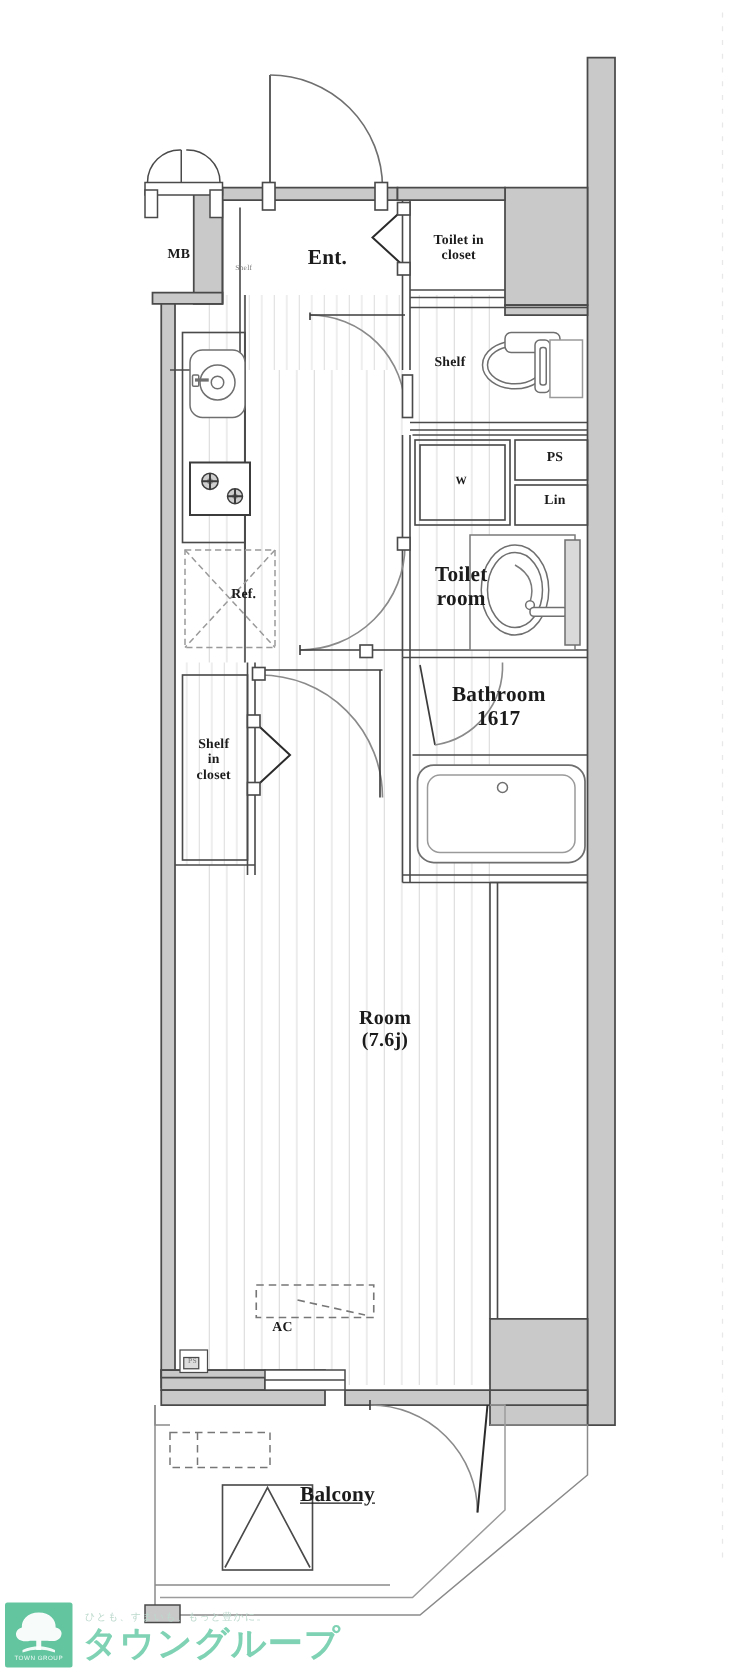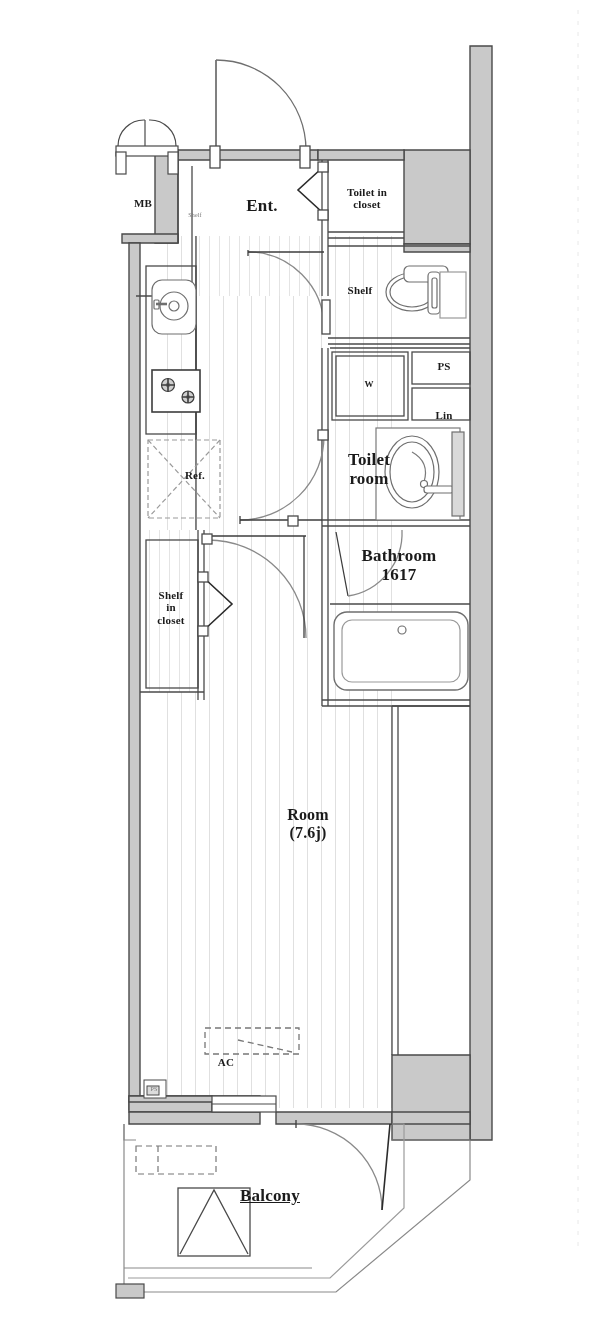--- a/index.html
+++ b/index.html
@@ -320,31 +320,44 @@
   </svg>
 
   <div>
     <div class="lbl sm" style="left:120px;top:197px;width:46px;">MB</div>
     <div class="lbl md" style="left:232px;top:196px;width:60px;">Ent.</div>
     <div class="lbl sm" style="left:332px;top:186px;width:70px;">Toilet in
 closet</div>
     <div class="lbl sm" style="left:333px;top:284px;width:54px;">Shelf</div>
     <div class="lbl xs" style="left:359px;top:379px;width:20px;">W</div>
     <div class="lbl sm" style="left:425px;top:360px;width:38px;">PS</div>
-    <div class="lbl sm" style="left:425px;top:409px;width:38px;">Lin</div>
+    <div class="lbl sm" style="left:425px;top:394px;width:38px;">Lin</div>
     <div class="lbl md" style="left:331px;top:450px;width:76px;">Toilet
 room</div>
     <div class="lbl md" style="left:342px;top:546px;width:114px;">Bathroom
 1617</div>
     <div class="lbl sm" style="left:176px;top:469px;width:38px;">Ref.</div>
     <div class="lbl sm" style="left:142px;top:589px;width:58px;">Shelf
 in
 closet</div>
     <div class="lbl lg" style="left:270px;top:806px;width:76px;">Room
 (7.6j)</div>
     <div class="lbl sm" style="left:213px;top:1032px;width:26px;margin-top:24px;">AC</div>
     <div class="lbl md" style="left:232px;top:1186px;width:76px;text-decoration:underline;">Balcony</div>
     <div class="lbl tiny" style="left:184px;top:212px;width:22px;">Shelf</div>
     <div class="lbl tiny" style="left:147px;top:1086px;width:14px;">PS</div>
   </div>
 
+  <div id="brand">
+    <div id="brand-mark">
+      <svg class="tree-wrap" viewBox="0 0 54 52">
+        <path d="M27 8 C18 8 13 14 13.5 20 C9 21 7.5 25.5 10 28.5 C12 31 17 31.5 20 30.5
+                 L25 30.5 L25 38 L29 38 L29 30.5 L34 30.5 C38 31.5 43 30.5 44.5 27.5
+                 C46.5 24 44.5 20.8 40.5 20 C41 14 36 8 27 8 Z" fill="#ffffff" opacity="0.95"></path>
+        <path d="M14 38 Q27 32 40 38 L40 40 Q27 35 14 40 Z" fill="#ffffff" opacity="0.9"></path>
+      </svg>
+      <div class="mark-text">TOWN GROUP</div>
+    </div>
+    <div id="brand-tagline">ひとも、すまいも、もっと豊かに。</div>
+    <div id="brand-name">タウングループ</div>
+  </div>
 
 </div>
 
 </body></html>

